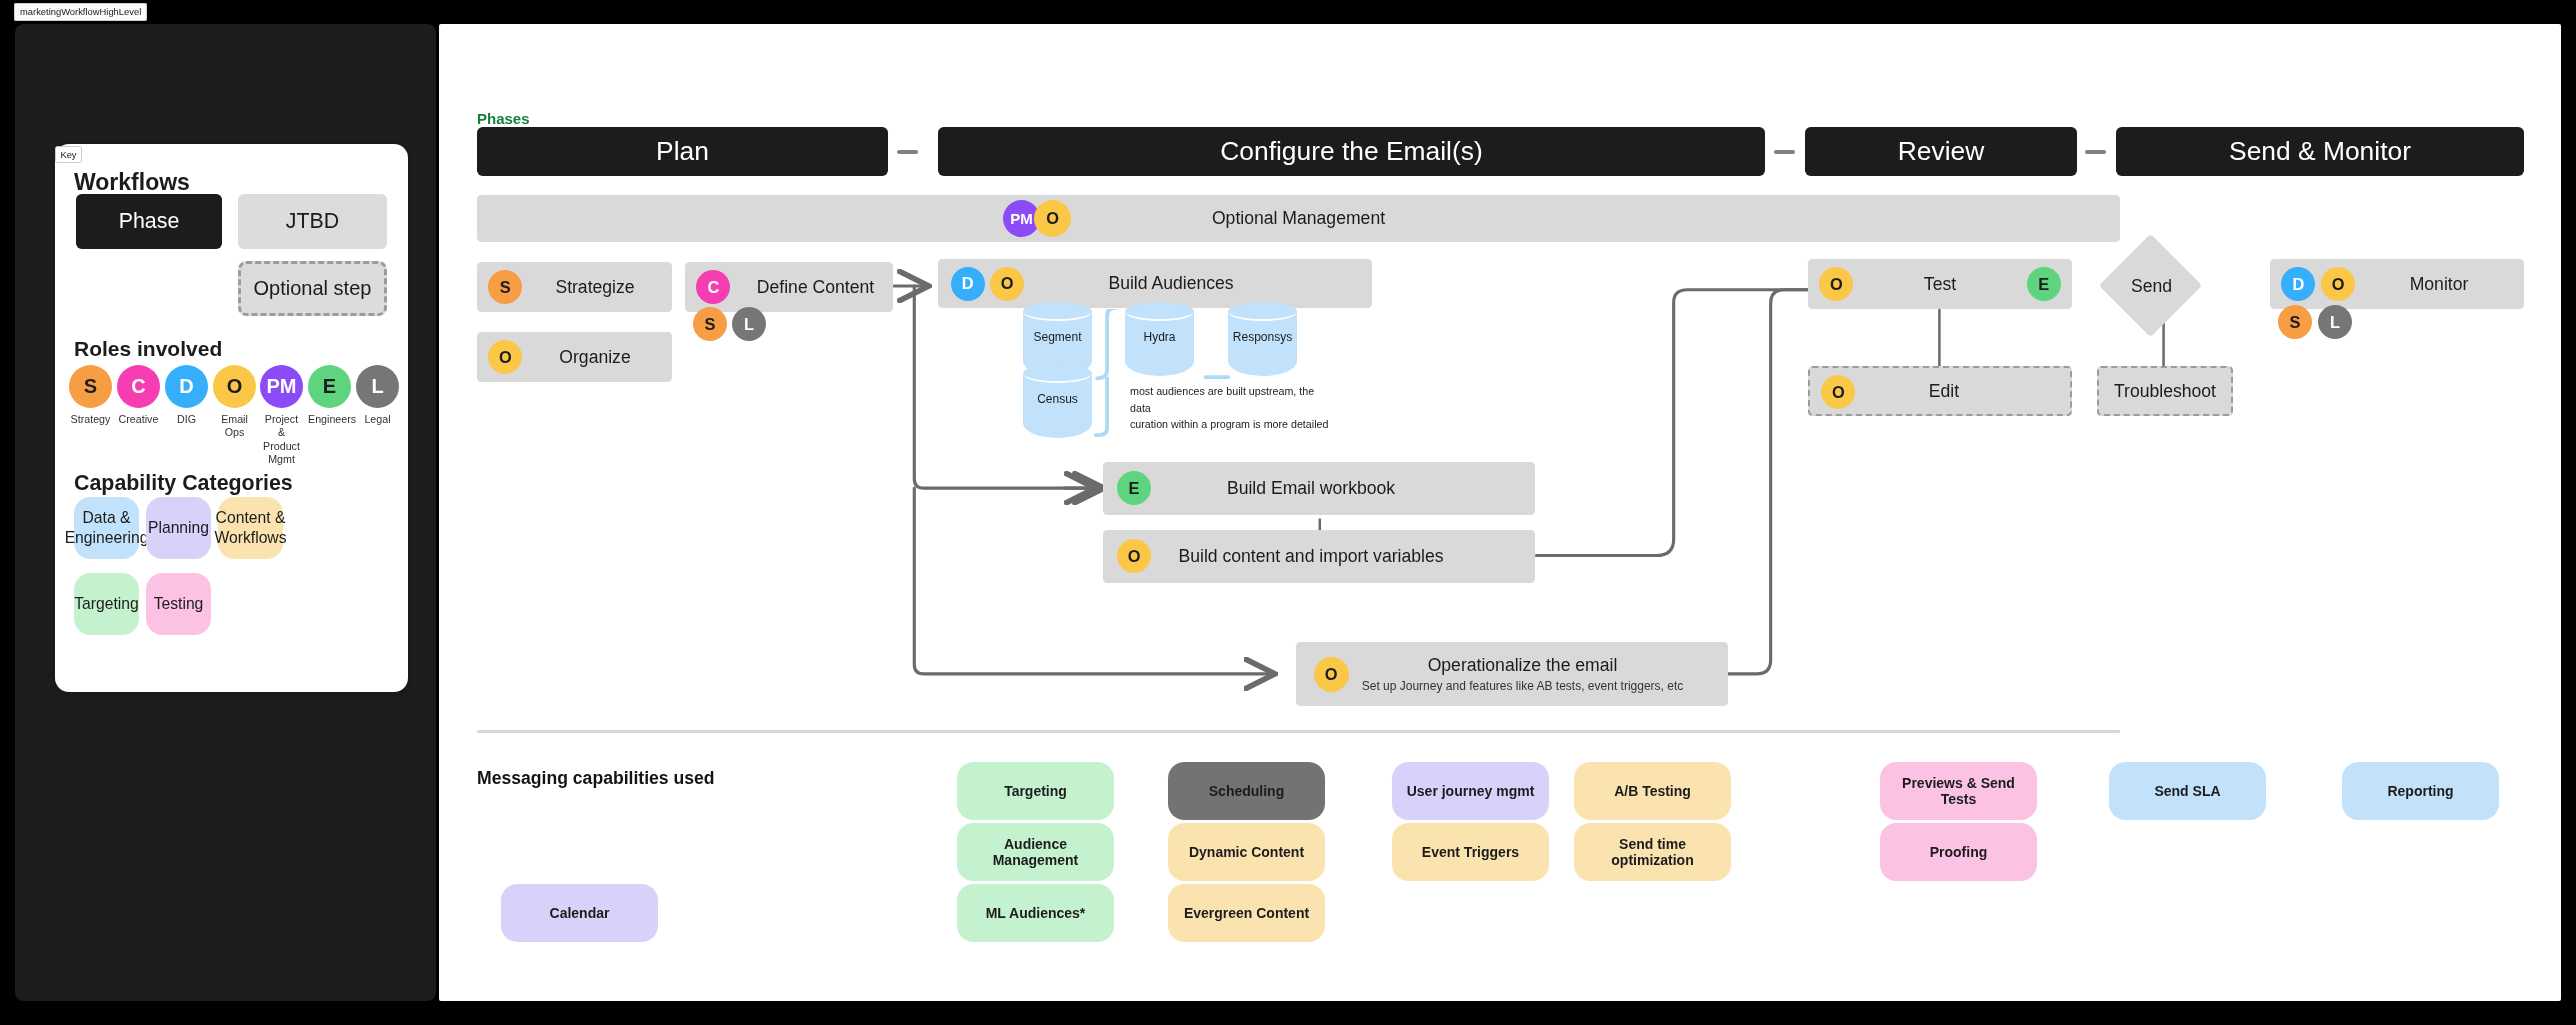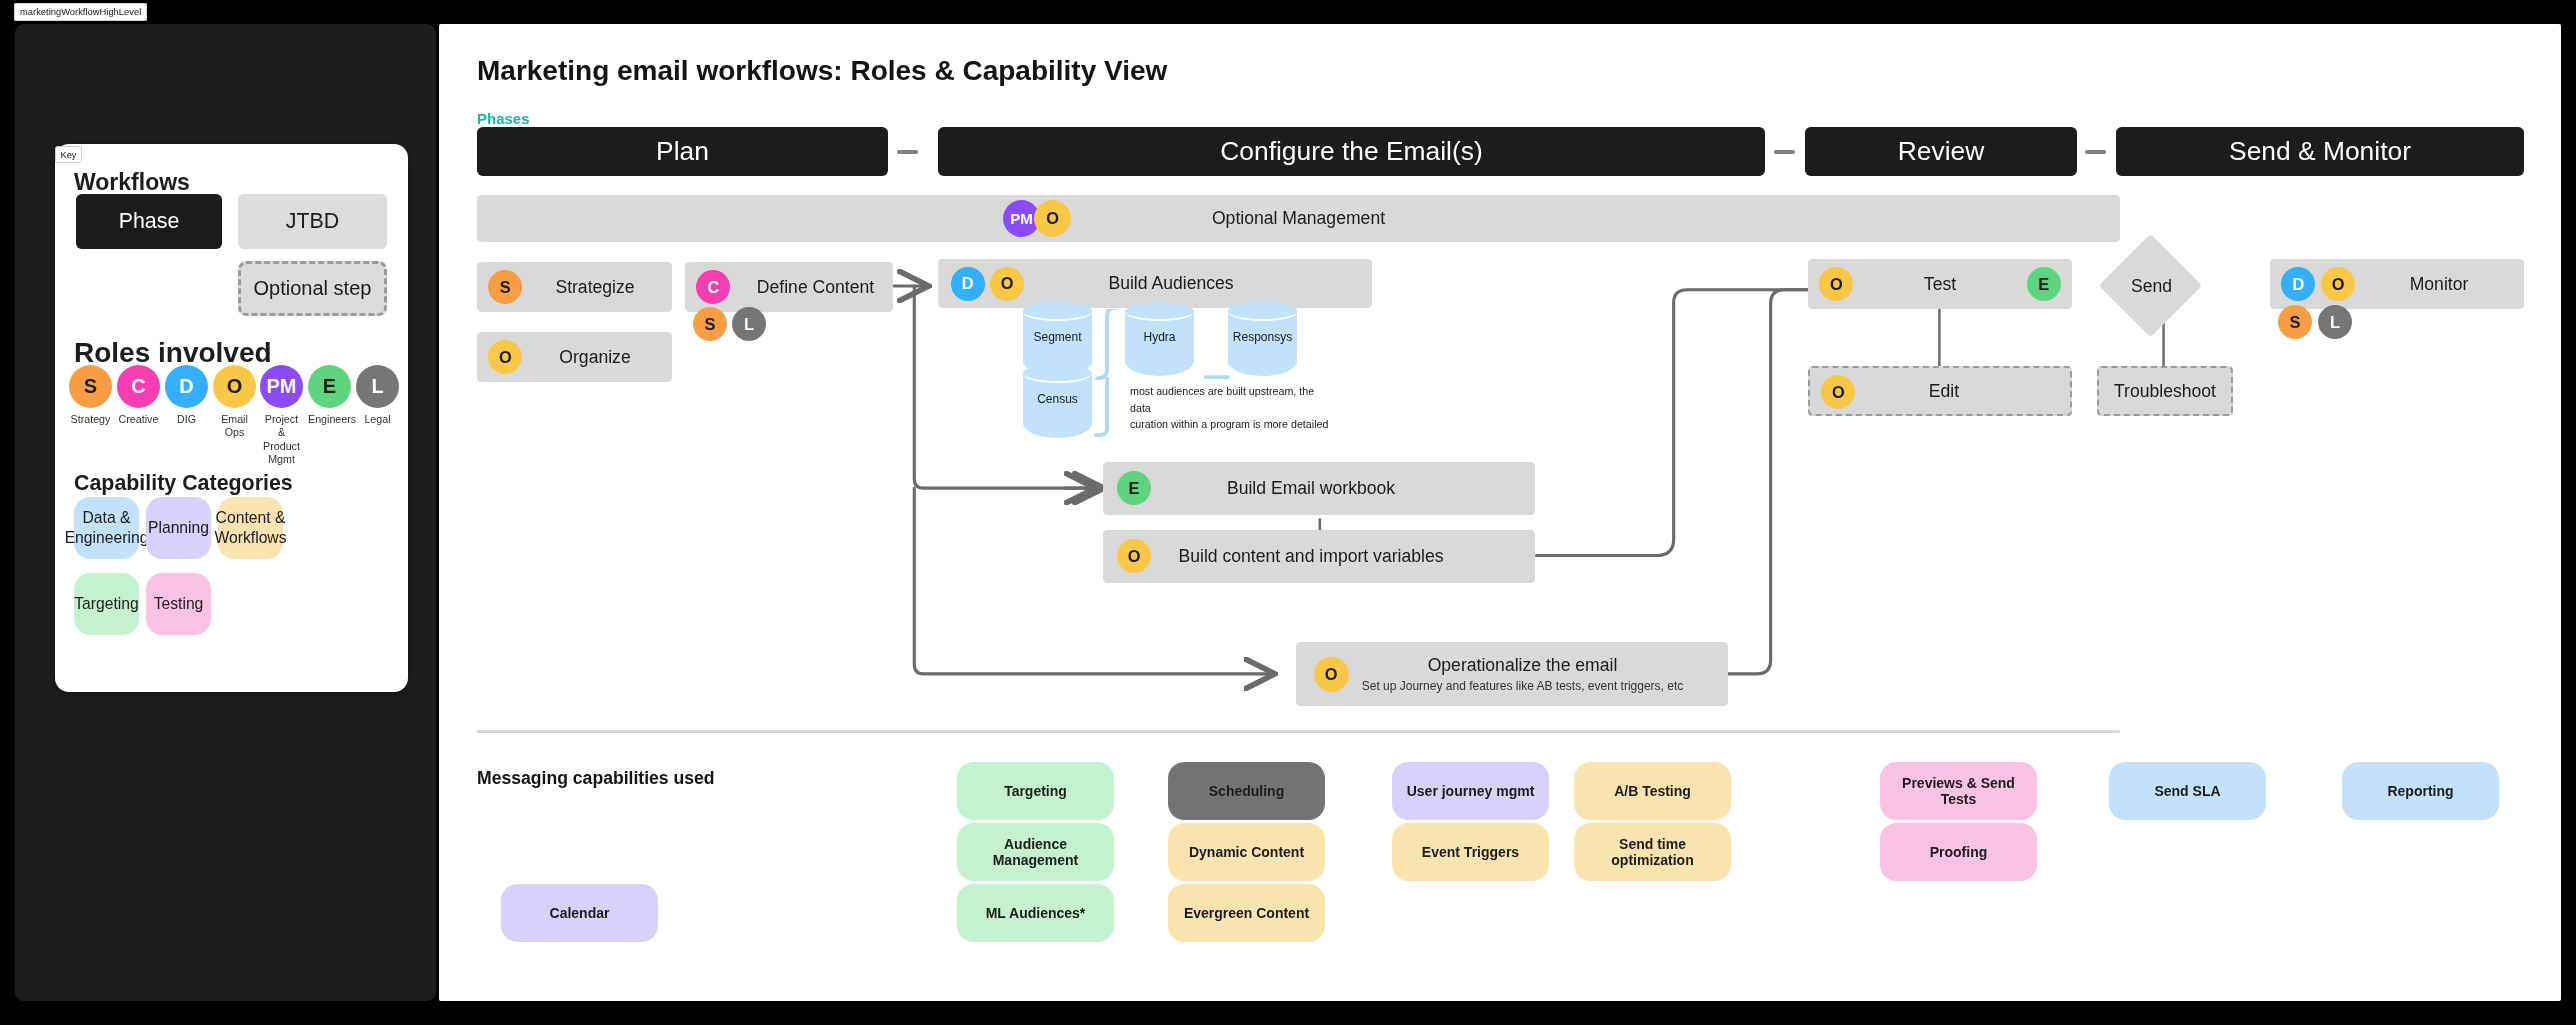--- a/index.html
+++ b/index.html
@@ -18,21 +18,21 @@
   
   .board{position:absolute;left:439px;top:24px;width:2122px;height:977px;background:#fff;border-radius:1.9px;}
 
   
   .keypanel{position:absolute;left:55px;top:144px;width:353px;height:548px;background:#fff;
             border-radius:14px;box-shadow:0 1.3px 6.3px rgba(0,0,0,.25);}
   .keybadge{position:absolute;left:55px;top:146px;background:#fff;border:0.6px solid #ccc;border-radius:2.5px;
             font-size:9.4px;padding:1.9px 4.4px;color:#222;}
   .key-h{position:absolute;font-weight:bold;color:#1c1c1c;}
   .k-workflows{left:74px;top:169px;font-size:23px;}
-  .k-roles{left:74px;top:337px;font-size:28px;}
+  .k-roles{left:74px;top:337px;font-size:21px;}
   .k-caps{left:74px;top:471px;font-size:21.4px;}
 
   .wf-phase{position:absolute;left:76px;top:194px;width:146px;height:55px;background:#1c1c1c;color:#fff;
             border-radius:5.7px;display:flex;align-items:center;justify-content:center;font-size:21.4px;}
   .wf-jtbd{position:absolute;left:238px;top:194px;width:149px;height:55px;background:#dcdcdc;color:#1c1c1c;
             border-radius:5.7px;display:flex;align-items:center;justify-content:center;font-size:21.4px;}
   .wf-opt{position:absolute;left:238px;top:261px;width:149px;height:55px;background:#dcdcdc;color:#1c1c1c;
           border:3.1px dashed #9b9b9b;border-radius:8.2px;display:flex;align-items:center;justify-content:center;
           font-size:20px;box-sizing:border-box;}
 
@@ -41,21 +41,21 @@
   .role .dot{width:43px;height:43px;border-radius:50%;display:flex;align-items:center;justify-content:center;
              font-weight:bold;font-size:20px;}
   .role .nm{margin-top:5px;font-size:10.7px;color:#333;line-height:1.25;text-align:center;}
 
   .caprow{position:absolute;}
   .cappill{position:absolute;border-radius:16.4px;display:flex;align-items:center;justify-content:center;
            text-align:center;font-size:15.7px;color:#1c1c1c;line-height:1.25;padding:0 6.3px;box-sizing:border-box;}
 
   
   .title{position:absolute;left:477px;top:55px;font-size:28px;font-weight:bold;color:#141414;}
-  .phaseslbl{position:absolute;left:477px;top:110px;font-size:15px;color:#14b8a6;font-weight:600;}
+  .phaseslbl{position:absolute;left:477px;top:110px;font-size:15px;color:#15803d;font-weight:600;}
 
   .phasebar{position:absolute;top:127px;height:49px;background:#1c1c1c;color:#fff;border-radius:5.7px;
             display:flex;align-items:center;justify-content:center;font-size:26.4px;}
   .phasedash{position:absolute;top:150px;width:21.4px;height:4.4px;background:#808080;border-radius:2.5px;}
 
   
   .pmbar{position:absolute;left:477px;top:195px;width:1643px;height:47px;background:#d9d9d9;border-radius:4.4px;}
   .pmbar .lbl{position:absolute;left:0;top:0;width:100%;height:100%;display:flex;align-items:center;
               justify-content:center;font-size:17.6px;color:#1c1c1c;}
 
@@ -143,21 +143,20 @@
 
   <div class="key-h k-caps">Capability Categories</div>
   <div class="caprow" id="key-caps" style="left: 74px; top: 497px; width: 302px; height: 151px;">
       <div class="cappill" style="left: 0px; top: 0px; width: 65px; height: 62px; background: rgb(194, 226, 251);">Data &amp; Engineering</div>
       <div class="cappill" style="left: 72px; top: 0px; width: 65px; height: 62px; background: rgb(215, 210, 250);">Planning</div>
       <div class="cappill" style="left: 144px; top: 0px; width: 65px; height: 62px; background: rgb(251, 227, 176);">Content &amp; Workflows</div>
       <div class="cappill" style="left: 0px; top: 76px; width: 65px; height: 62px; background: rgb(197, 242, 206);">Targeting</div>
       <div class="cappill" style="left: 72px; top: 76px; width: 65px; height: 62px; background: rgb(251, 194, 228);">Testing</div>
     </div>
 
-  <div class="title">Marketing email workflows: Roles &amp; Capability View</div>
   <div class="phaseslbl">Phases</div>
 
   <div class="phasebar" style="left:477px;width:411px;">Plan</div>
   <div class="phasedash" style="left:897px;"></div>
   <div class="phasebar" style="left:938px;width:827px;">Configure the Email(s)</div>
   <div class="phasedash" style="left:1774px;"></div>
   <div class="phasebar" style="left:1805px;width:272px;">Review</div>
   <div class="phasedash" style="left:2085px;"></div>
   <div class="phasebar" style="left:2116px;width:408px;">Send &amp; Monitor</div>
 

